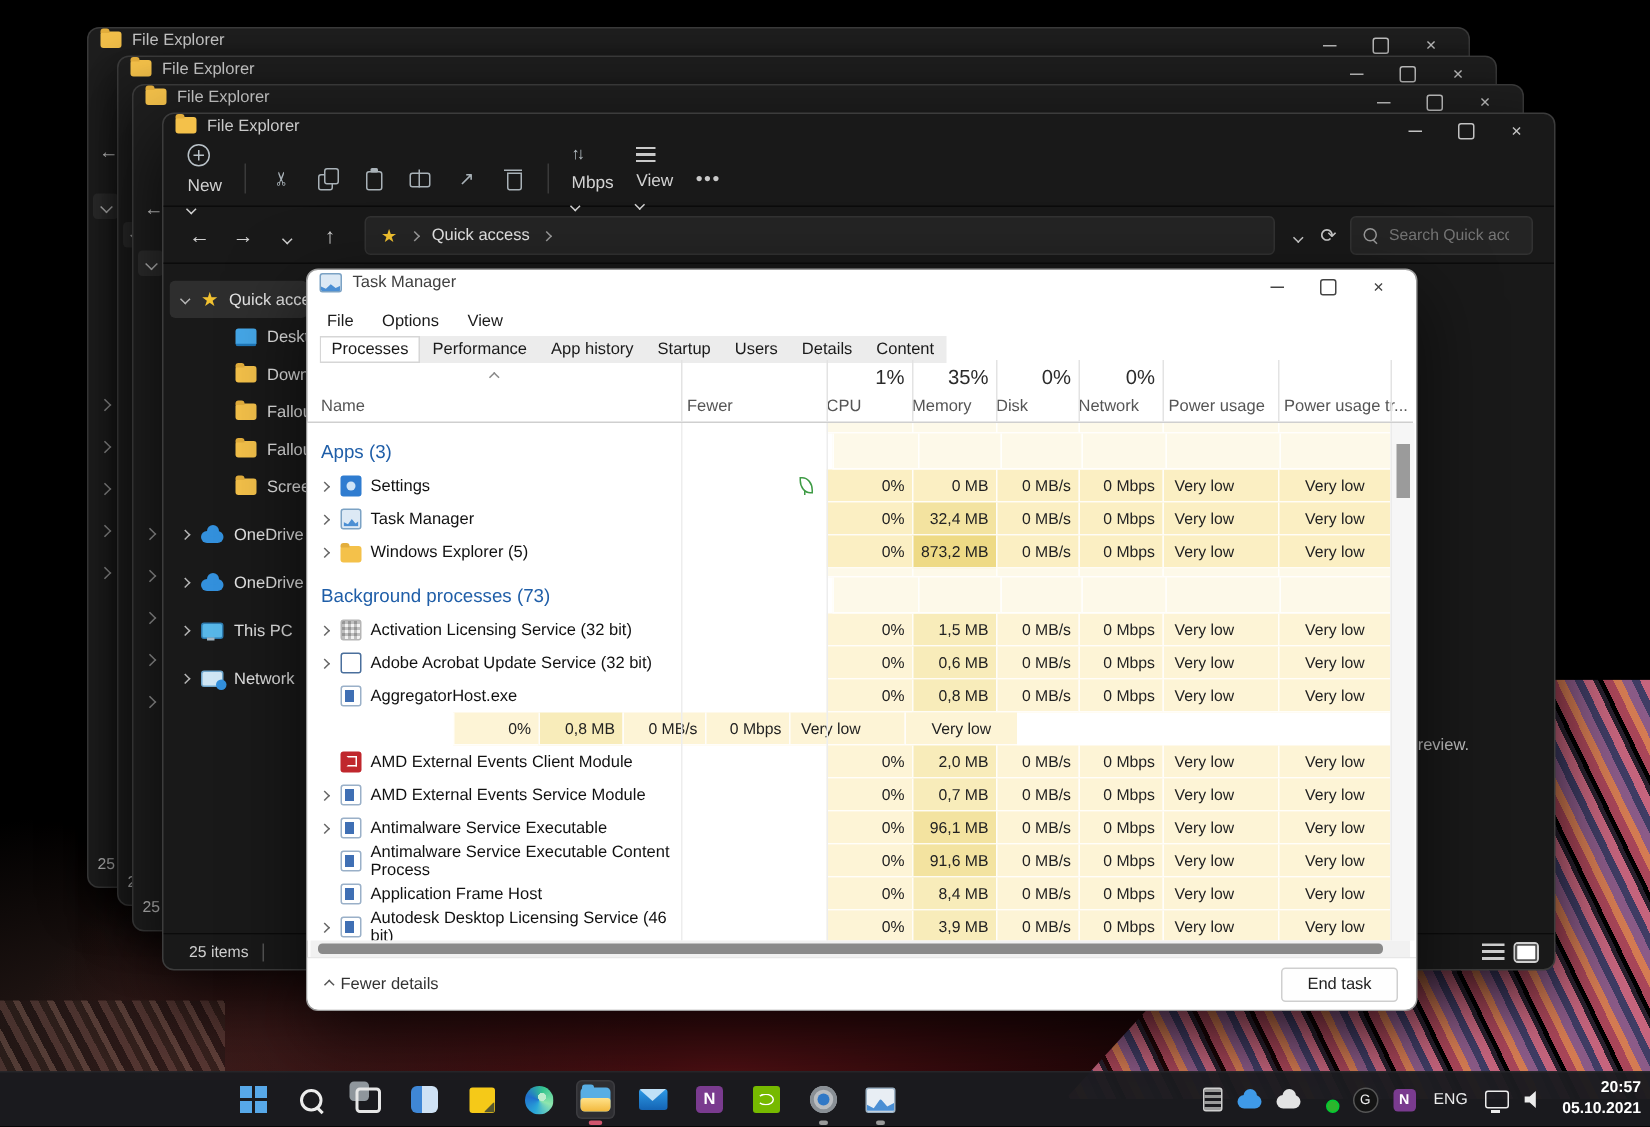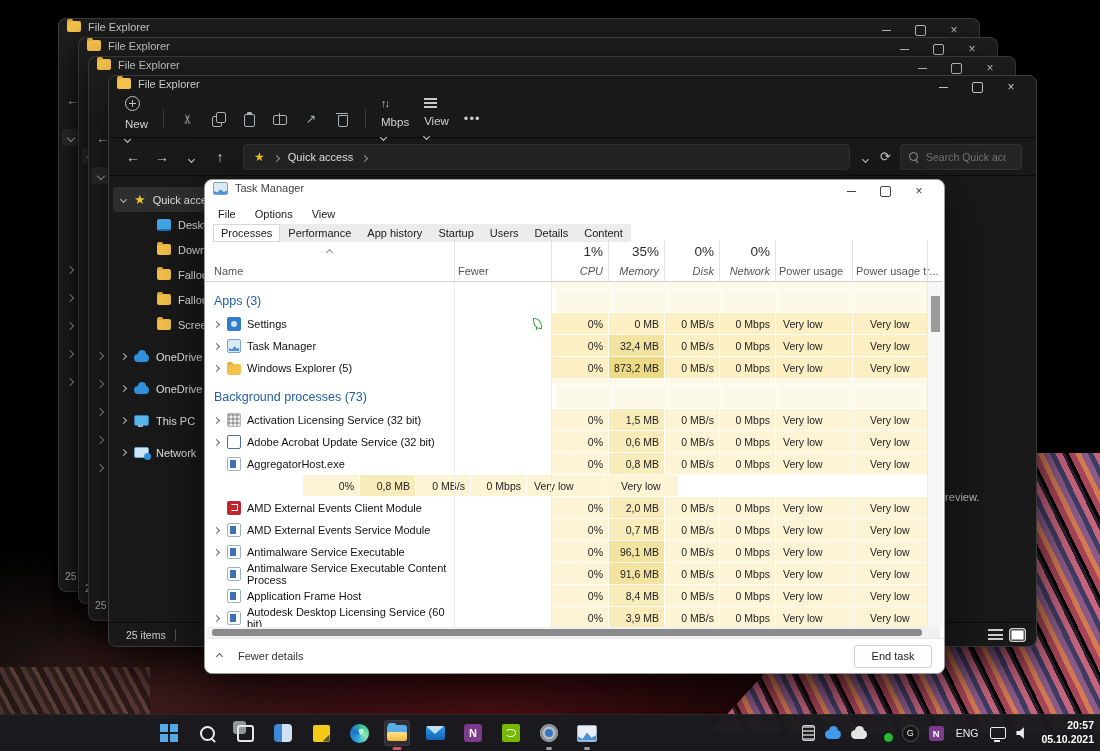--- a/index.html
+++ b/index.html
@@ -110,21 +110,21 @@
   .tm-appico::after{content:"";position:absolute;left:0;bottom:0;width:100%;height:5px;
     background:#4b8fd4;clip-path:polygon(0 100%,0 40%,25% 70%,50% 10%,75% 60%,100% 30%,100% 100%);}
   .tm-menu{height:19px;display:flex;align-items:center;gap:19px;padding:0 13px;font-size:11px;color:#1a1a1a;}
   .tm-tabs{position:absolute;top:44px;left:8px;display:inline-flex;background:#ececec;font-size:11px;}
   .tab{padding:3px 8px;color:#1a1a1a;white-space:nowrap;}
   .tab.sel{background:#fff;box-shadow:inset 0 0 0 1px #d6d6d6;}
   .tm-header{position:absolute;top:60px;left:0;width:737px;height:41px;border-bottom:1px solid #cfcfcf;font-size:11px;color:#555;}
   .hsep{position:absolute;top:0;bottom:0;width:1px;background:#e3e3e3;}
   .pct{position:absolute;top:4px;font-size:13.5px;color:#2b2b2b;text-align:right;padding-right:5px;}
   .hlabel{position:absolute;bottom:4px;color:#555;}
-  .hlabel.num{text-align:right;padding-right:5px;font-style:italic;}
+  .hlabel.num{text-align:left;padding-right:5px;}
   .sort-caret{position:absolute;left:122px;top:5px;color:#888;}
   .tm-list{position:absolute;top:102px;left:0;width:722px;height:345px;overflow:hidden;background:#fff;}
   .lsep{position:absolute;top:102px;height:345px;width:1px;background:#ededed;z-index:5;pointer-events:none;}
   .p-head,.p-gap,.p-row{display:flex;width:100%;}
   .p-head{height:24px;position:relative;}
   .p-gap1{height:7px;}
   .p-gap2{height:6px;}
   .head-left{width:346px;display:flex;align-items:center;padding-left:9px;font-size:12.5px;color:#1f5ea8;}
   .gap-left{width:346px;}
   .p-row{height:22px;align-items:stretch;}
@@ -159,21 +159,21 @@
   .tc.pale{background:#fdf9e9 !important;}
   .tc.mem.l1{background:#f8ecba !important;}
   .tc.mem.l2{background:#f3e3a0 !important;}
   .tc.mem.l3{background:#eeda85 !important;}
   .vscroll{position:absolute;top:102px;left:722px;width:15px;height:345px;background:#f6f6f6;border-left:1px solid #ebebeb;}
   .vthumb{position:absolute;left:3px;top:14px;width:9px;height:36px;background:#9b9b9b;}
   .hscroll{position:absolute;top:447px;left:2px;width:733px;height:11px;background:#f1f1f1;}
   .hthumb{position:absolute;left:5px;top:2px;width:710px;height:7px;background:#8a8a8a;border-radius:3px;}
   .tm-footer{position:absolute;left:0;right:0;bottom:0;height:34px;background:#fff;border-top:1px solid #e7e7e7;
     display:flex;align-items:center;padding:0 12px;border-radius:0 0 8px 8px;font-size:11px;color:#333;}
-  .fewer{display:flex;align-items:center;gap:16px;}
+  .fewer{display:flex;align-items:center;gap:5px;}
   .fewer .chev{color:#555;}
   .endtask{margin-left:auto;width:76px;height:21px;border:1px solid #cfcfcf;border-radius:3px;background:#fefefe;
     display:flex;align-items:center;justify-content:center;font-size:11px;color:#222;}
   
   .taskbar{position:absolute;left:0;bottom:0;width:100%;height:36px;background:rgba(27,27,31,.97);
     border-top:1px solid rgba(255,255,255,.05);z-index:50;}
   .tb-center{position:absolute;left:156px;top:0;height:36px;display:flex;align-items:center;gap:12px;}
   .tb-item{width:26px;height:26px;position:relative;display:flex;align-items:center;justify-content:center;border-radius:4px;}
   .tb-item.active{background:rgba(255,255,255,.09);box-shadow:inset 0 0 0 1px rgba(255,255,255,.07);}
   .pill{position:absolute;bottom:-4px;left:50%;transform:translateX(-50%);width:6px;height:3px;border-radius:2px;background:#9a9a9a;}
@@ -736,21 +736,21 @@
           <span class="tc net">0 Mbps</span>
           <span class="tc pow">Very low</span>
           <span class="tc trend">Very low</span>
         </div>
         <div class="p-row g1">
           <span class="cell-name">
             <span class="exp">
               <span class="chev right sm"></span>
             </span>
             <span class="pic pic-app"></span>
-            <span>Autodesk Desktop Licensing Service (60 bit)</span>
+            <span>Autodesk Desktop Licensing Service (46 bit)</span>
           </span>
           <span class="cell-status"></span>
           <span class="tc cpu">0%</span>
           <span class="tc mem l1">3,9 MB</span>
           <span class="tc disk">0 MB/s</span>
           <span class="tc net">0 Mbps</span>
           <span class="tc pow">Very low</span>
           <span class="tc trend">Very low</span>
         </div>
       </div>

